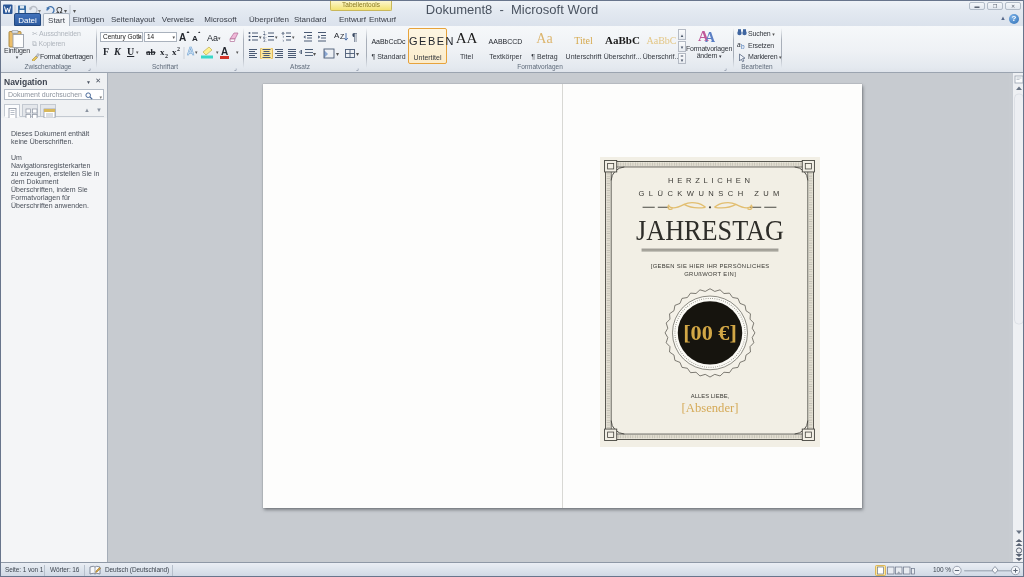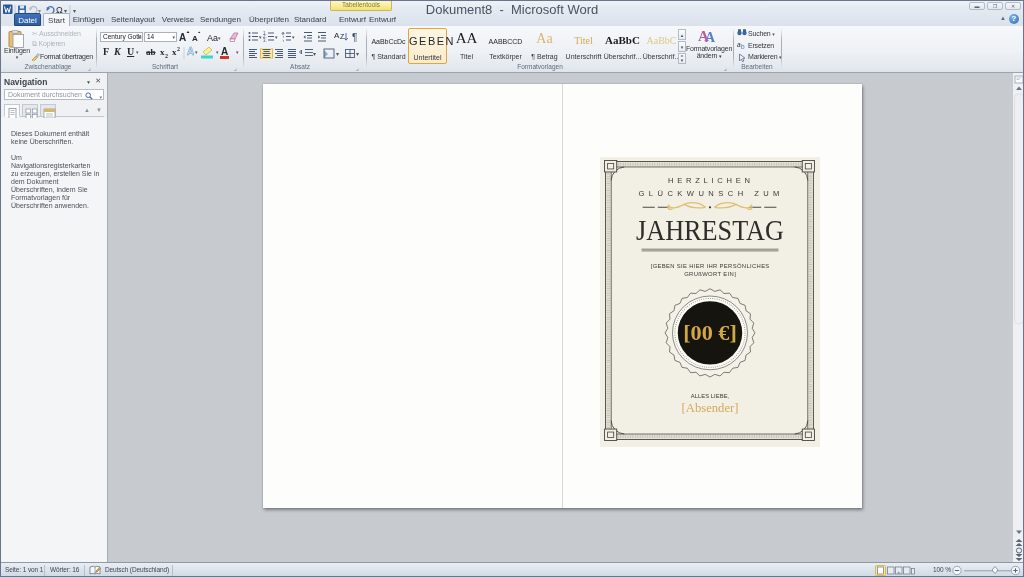--- a/index.html
+++ b/index.html
@@ -107,21 +107,21 @@
   <div class="winbtn">❐</div>
   <div class="winbtn">✕</div>
 </div>
 
 <div id="tabrow" class="abs">
   <div class="tab" id="tab-datei" style="left:2px; width:27px;">Datei</div>
   <div class="tab" id="tab-start" style="left:31px; width:27px;">Start</div>
   <div class="tab" style="left:58px; width:37px;">Einfügen</div>
   <div class="tab" style="left:95px; width:52px;">Seitenlayout</div>
   <div class="tab" style="left:147px; width:38px;">Verweise</div>
-  <div class="tab" style="left:185px; width:47px;">Sendungen</div>
+  <div class="tab" style="left:185px; width:47px;">Microsoft</div>
   <div class="tab" style="left:232px; width:50px;">Überprüfen</div>
   <div class="tab" style="left:282px; width:32px;">Standard</div>
   <div class="tab" style="left:318px; width:36px;text-align:right;">Entwurf</div>
   <div class="tab" style="left:354px; width:33px;">Entwurf</div>
 </div>
 <div id="ribbonchev" class="abs">▲</div>
 <div id="helpbtn" class="abs">?</div>
 
 <div id="ribbon" class="abs">
   <div class="grp-sep" style="left:96px;"></div>

